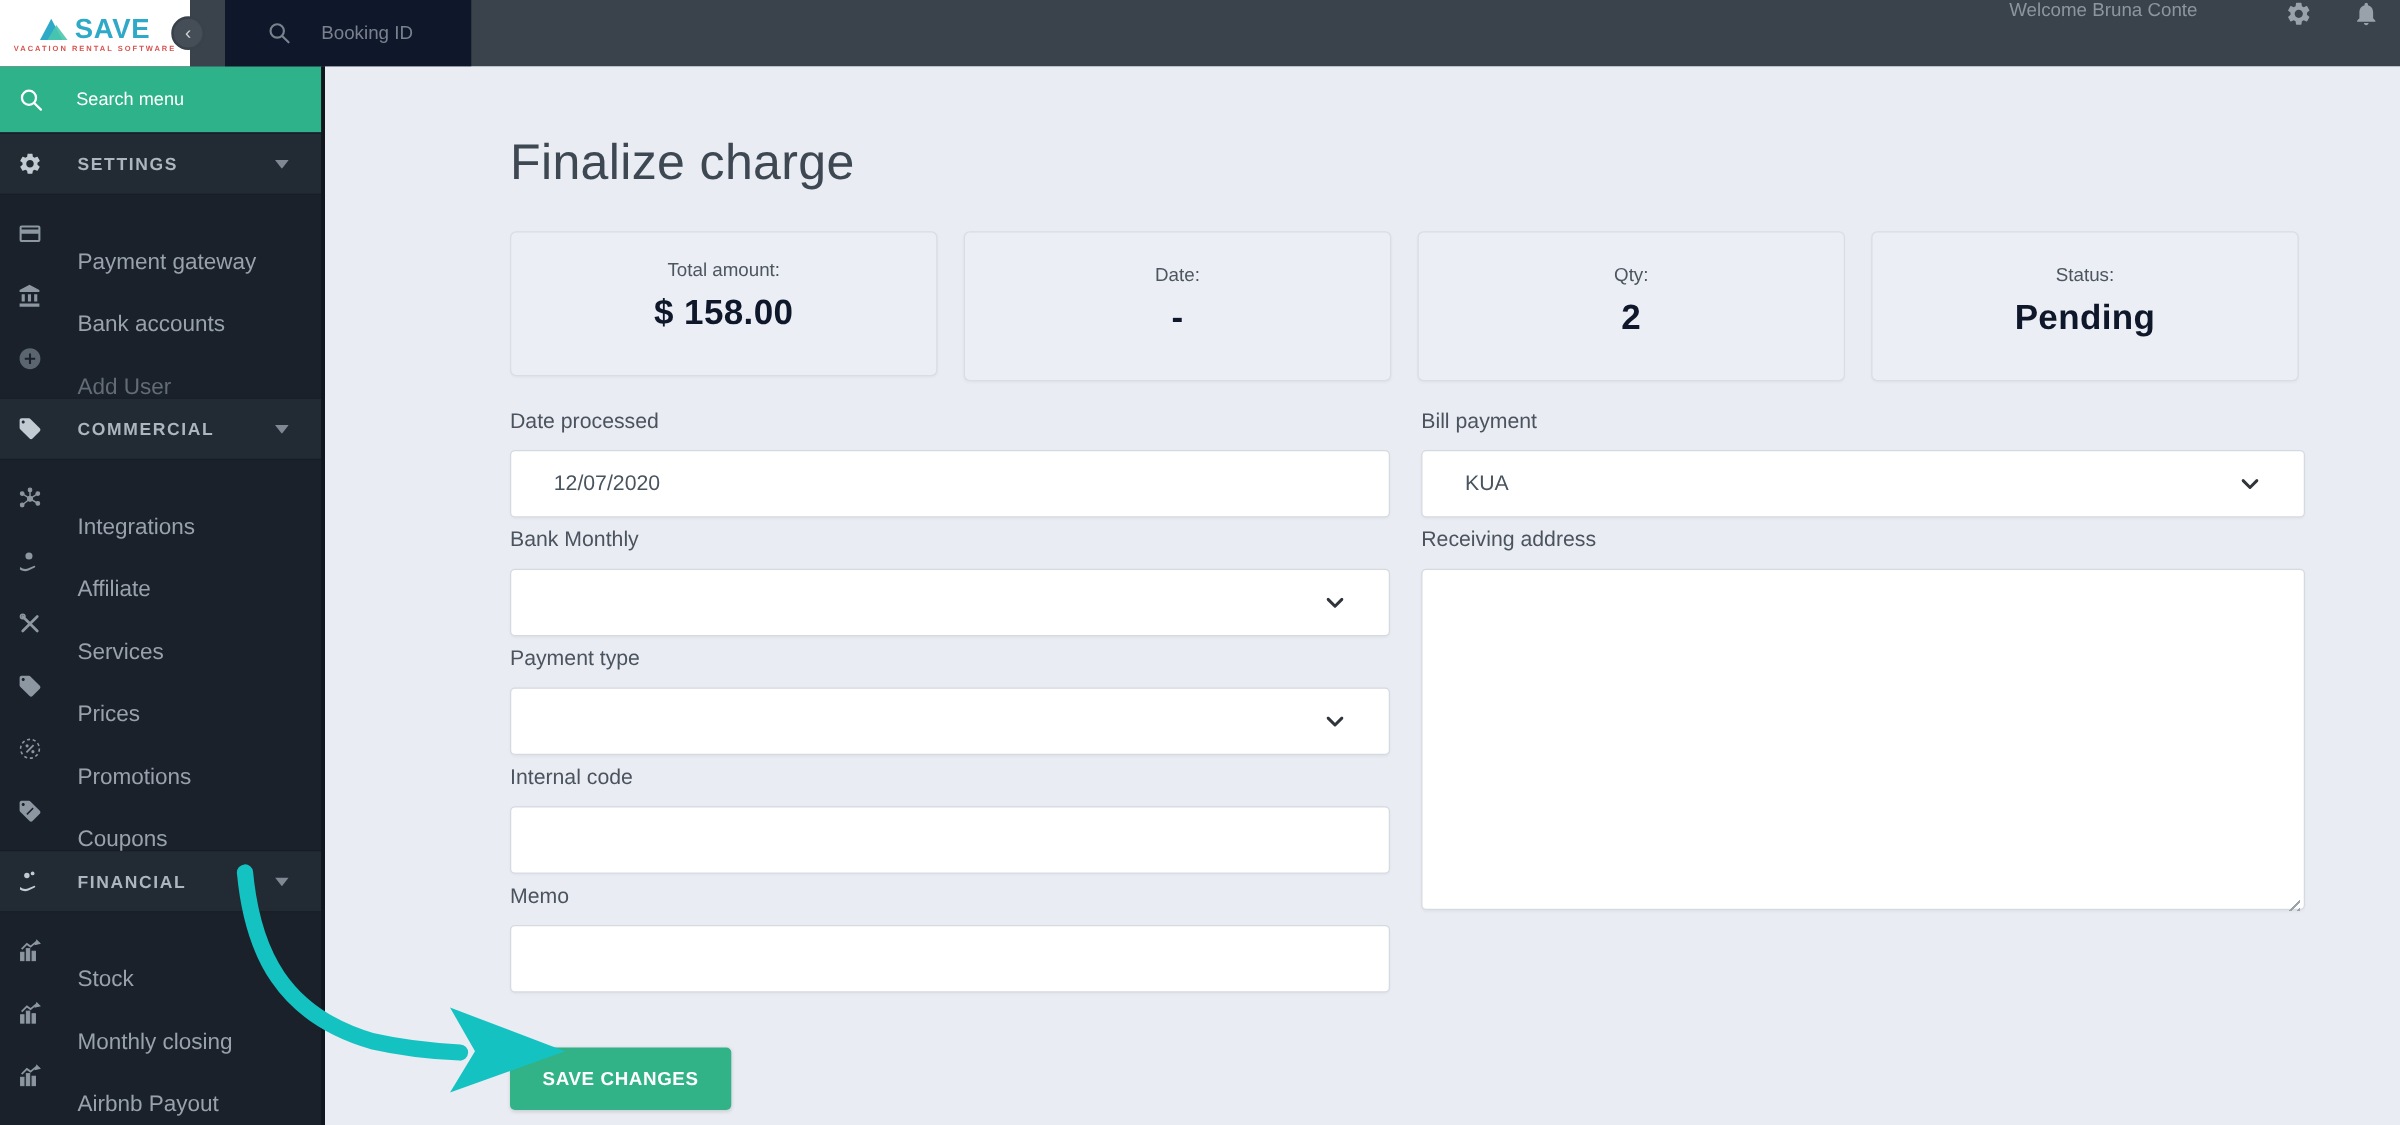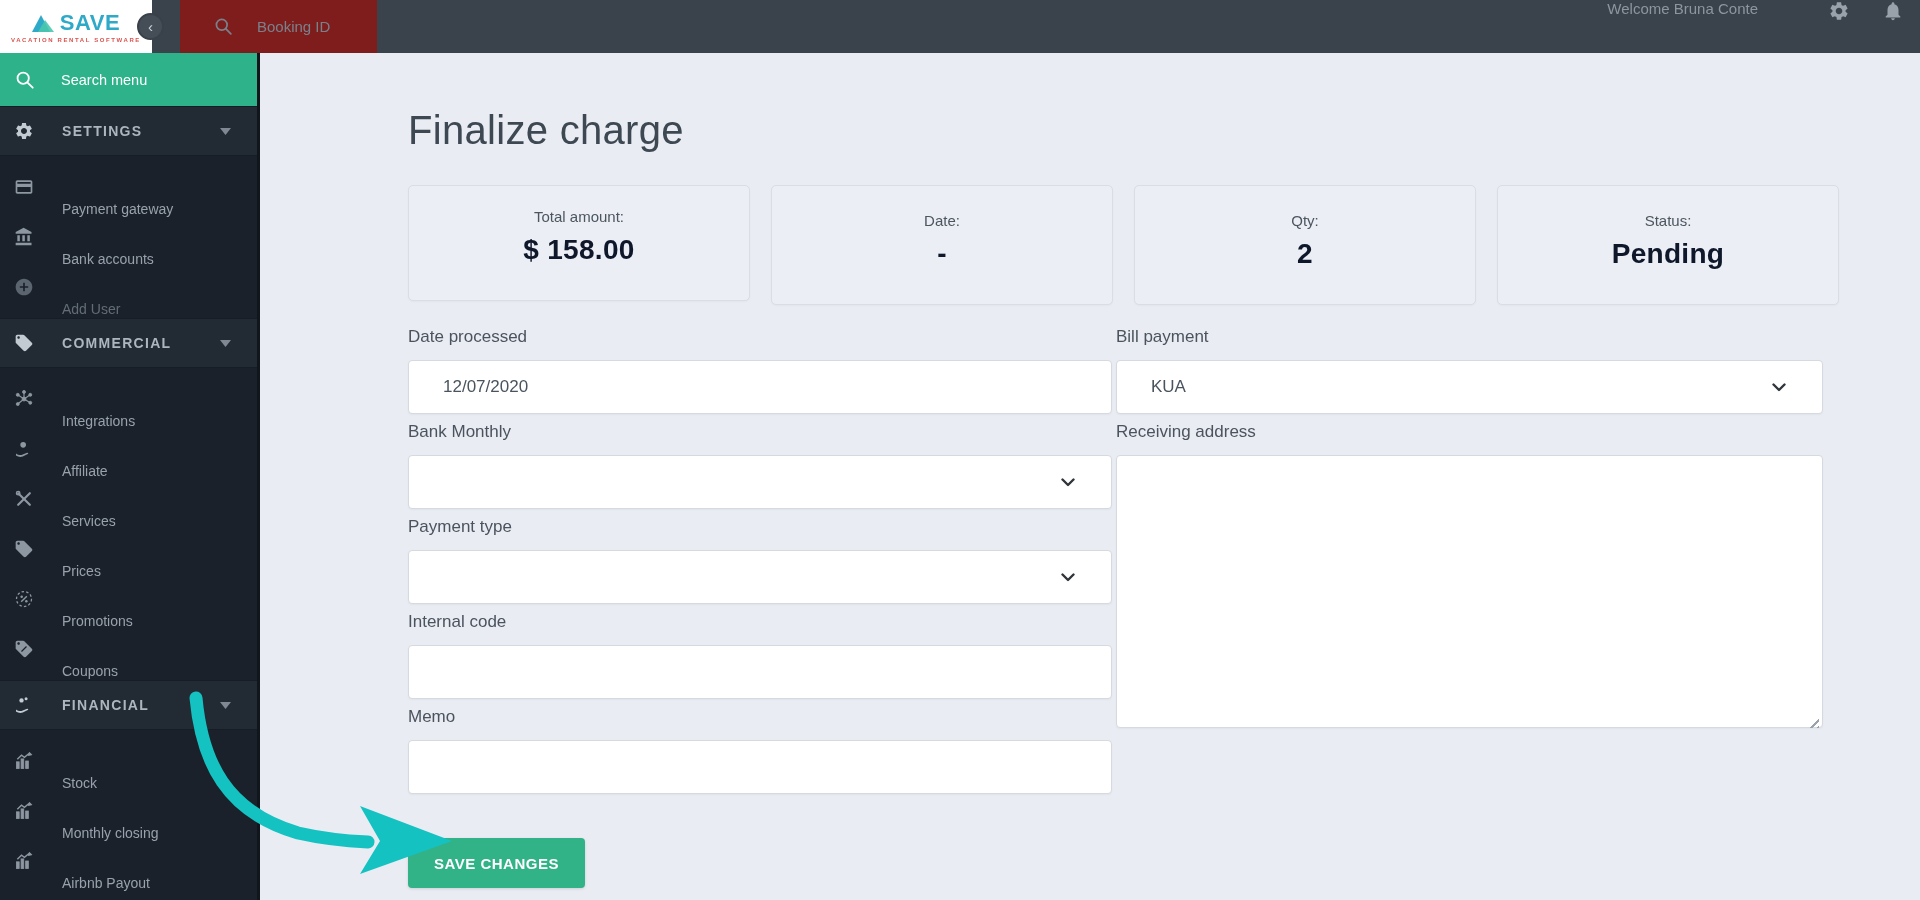--- a/index.html
+++ b/index.html
@@ -9,21 +9,21 @@
   
   .topbar { position:absolute; top:0; left:0; width:1920px; height:53px; background:#3a424b; z-index:5; }
   .logo-box { position:absolute; left:0; top:0; width:152px; height:53px; background:#ffffff;
               display:flex; flex-direction:column; align-items:center; justify-content:center; }
   .logo-row { display:flex; align-items:center; gap:2px; }
   .logo-brand { font-size:22px; font-weight:bold; letter-spacing:.5px; color:#2fa9c8; }
   .logo-tagline { font-size:6px; letter-spacing:1.6px; color:#d9534f; margin-top:1px; font-weight:bold; }
   .collapse-btn { position:absolute; left:137px; top:13px; width:27px; height:27px; border-radius:50%;
                   background:#454d57; border:2px solid #39414a; color:#cdd3d9; display:flex; align-items:center;
                   justify-content:center; font-size:15px; line-height:1; cursor:pointer; z-index:6; }
-  .topbar-search { position:absolute; left:180px; top:0; width:197px; height:53px; background:#7f1d1d;
+  .topbar-search { position:absolute; left:180px; top:0; width:197px; height:53px; background:#0f172a;
                    display:flex; align-items:center; padding-left:34px; }
   .topbar-search svg { flex:0 0 auto; }
   .topbar-search input { background:transparent; border:none; outline:none; color:#aab2ba; font-size:15px;
                          margin-left:24px; width:120px; font-family:"Liberation Sans",sans-serif; }
   .topbar-search input::placeholder { color:#79828c; }
   .topbar-right { position:absolute; right:0; top:0; height:44px; display:flex; align-items:flex-start;
                   padding-right:16px; }
   .welcome { color:#8d959e; font-size:15px; margin-right:38px; }
   .topbar-icon { width:22px; height:22px; color:#99a1aa; margin-left:32px; cursor:pointer; display:flex; }
 
@@ -34,36 +34,36 @@
   .search-menu .s-icon { margin-left:15px; display:flex; }
   .search-menu .s-label { margin-left:26px; font-size:14.5px; }
   .section-header { height:50px; background:#222a34; border-top:1px solid #161d26; border-bottom:1px solid #161d26;
                     display:flex; align-items:center; cursor:pointer; }
   .section-header .h-icon { margin-left:14px; width:20px; height:20px; color:#c2cad2; display:flex; }
   .section-header .h-label { margin-left:28px; font-size:14px; font-weight:bold; letter-spacing:1.3px; color:#adb6bf; }
   .section-header .h-chev { margin-left:auto; margin-right:26px; display:flex; }
   .side-group { padding:6px 0; }
   .side-item { height:50px; display:flex; align-items:center; cursor:pointer; }
   .side-item .i-icon { margin-left:14px; width:20px; height:20px; color:#8d97a1; display:flex; }
-  .side-item .i-label { margin-left:28px; font-size:14px; color:#99a2ac;margin-top:44px; }
+  .side-item .i-label { margin-left:28px; font-size:18px; color:#99a2ac;margin-top:44px; }
   .side-item.disabled .i-icon { color:#5b6570; }
   .side-item.disabled .i-label { color:#636c76; }
 
   
   .main { position:absolute; top:53px; left:263px; width:1657px; height:847px; background:#e9ecf2;
           padding:55px 0 0 145px; }
   .page-title { font-size:40px; font-weight:normal; color:#3e4852; letter-spacing:.3px; }
   .cards { display:flex; gap:21px; margin-top:32px; width:1434px; align-items:flex-start; }
   .card { width:342px; height:120px; background:#ebeef4; border:1px solid #d9dde4; border-radius:5px;
           text-align:center; padding-top:26px; box-shadow:0 1px 2px rgba(0,0,0,.03); }
   .card:first-child { height:116px; padding-top:22px; }
   .card-label { font-size:15px; color:#4c565f; }
   .card-value { font-size:28px; font-weight:bold; color:#0f172a; margin-top:9px; letter-spacing:.3px; }
 
-  .form-grid { margin-top:22px; display:grid; grid-template-columns:704px 707px; column-gap:4px; align-items:start; }
+  .form-grid { margin-top:22px; display:grid; grid-template-columns:704px 707px; column-gap:25px; align-items:start; }
   .field { margin-bottom:8px; }
   .field-label { font-size:17px; color:#4b545e; margin-bottom:13px; }
   .control { width:100%; height:54px; background:#fff; border:1px solid #d5d9e0; border-radius:4px;
              font-size:17px; color:#4a545e; padding:0 34px; box-shadow:0 1px 2px rgba(0,0,0,.04);
              font-family:"Liberation Sans",sans-serif; outline:none; }
   .select { display:flex; align-items:center; cursor:pointer; }
   .select .sel-value { flex:1; }
   .select .sel-chev { display:flex; margin-right:2px; }
   .ta-wrap { position:relative; width:100%; }
   textarea.control { height:273px; resize:none; padding-top:14px; }

